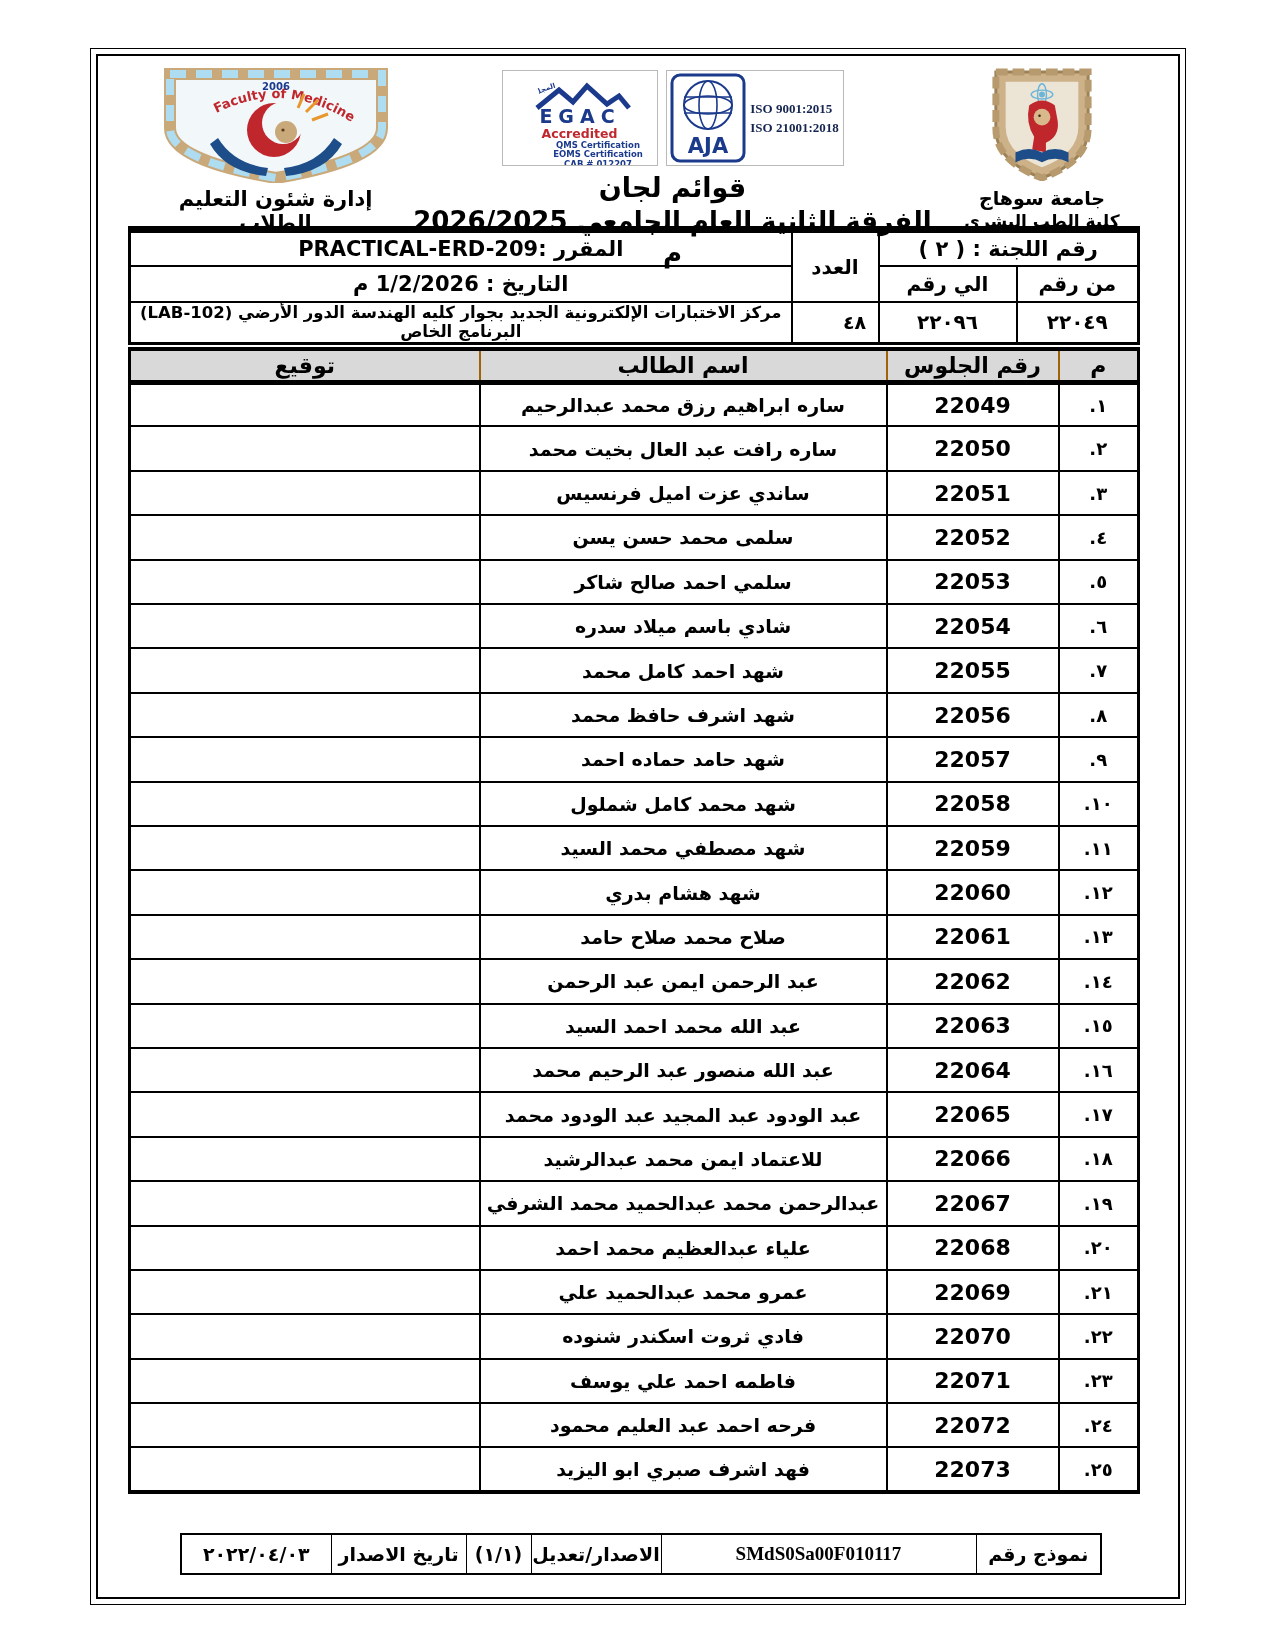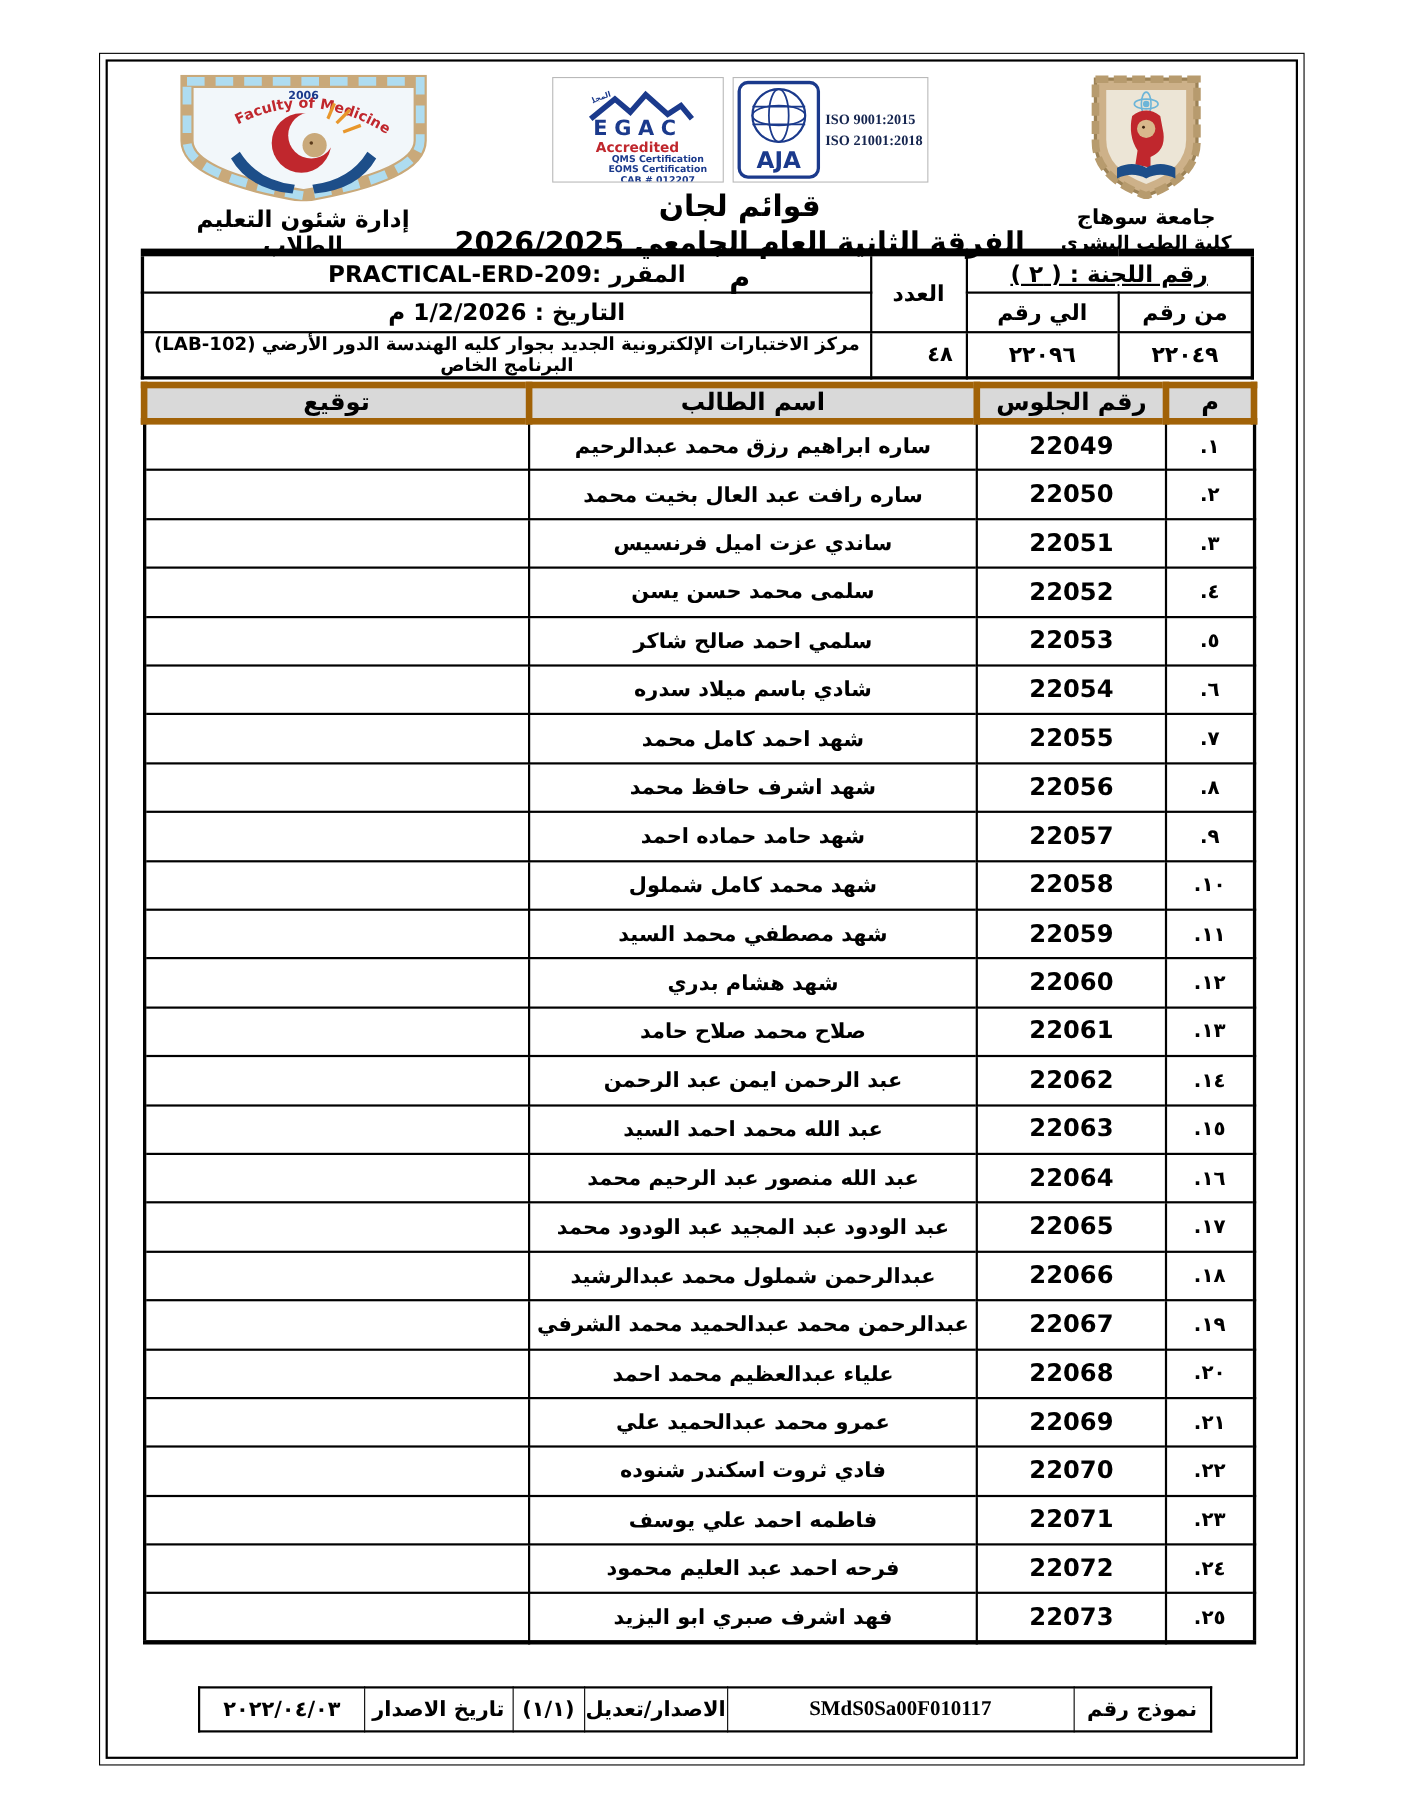--- a/index.html
+++ b/index.html
@@ -35,31 +35,31 @@
   .title-1 { font-size:27px; font-weight:bold; line-height:1.25; }
   .title-2 { font-size:26px; font-weight:bold; line-height:1.25; }
   .univ-block { width:200px; text-align:center; }
   .univ-name { font-size:19px; font-weight:bold; margin-top:2px; direction:rtl; line-height:1.25;}
   .college-name { font-size:17px; font-weight:bold; direction:rtl; line-height:1.2; }
   
   table { border-collapse:collapse; direction:rtl; table-layout:fixed; }
   .info-table, .students-table { width:1009px; margin-left:30px; }
   .info-table { margin-top:2px; border:3px solid #000; border-top:7px solid #000; }
   .info-table td { border:2px solid #000; text-align:center; font-weight:bold; }
-  .cell-committee { font-size:21px; height:36px;text-decoration:underline; }
+  .cell-committee { font-size:21px; height:36px; }
   .cell-count-label { font-size:20px; }
   .cell-course { font-size:21px; }
   .cell-fromto { font-size:20px; height:36px; }
   .cell-date { font-size:21px; }
   .cell-range-val { font-size:20px; height:34px; }
   .cell-count-val { font-size:19px;padding-left:39px; }
   .cell-location { font-size:16.5px; line-height:1.2; }
   .students-table { margin-top:2px; border:3px solid #000; border-bottom:4px solid #000; }
   .students-table thead tr { background:#d9d9d9; border-top:4px solid #000; border-bottom:5px solid #000; }
-  .students-table th { border:6px solid #a16207; font-size:22px; font-weight:bold; height:33px; }
+  .students-table th { border:2px solid #a16207; font-size:22px; font-weight:bold; height:33px; }
   .students-table td { border:2px solid #000; text-align:center; font-weight:bold; height:44.4px; }
   .c-idx { font-size:18px; }
   .c-seat { font-size:22px; }
   .c-name { font-size:19px; }
   
   .footer-table { position:absolute; bottom:22px; left:82px; width:920px;
     border:2px solid #000; }
   .footer-table td { border:1.5px solid #000; text-align:center; font-weight:bold;
     font-size:19px; height:40px; }
   .f-form-val { font-family:"Liberation Serif", serif; font-size:21px; }
@@ -318,21 +318,21 @@
     <tr>
       <td class="c-idx">١٧.</td>
       <td class="c-seat">22065</td>
       <td class="c-name">عبد الودود عبد المجيد عبد الودود محمد</td>
       <td class="c-sign"></td>
     </tr>
 
     <tr>
       <td class="c-idx">١٨.</td>
       <td class="c-seat">22066</td>
-      <td class="c-name">عبدالرحمن شملول محمد عبدالرشيد</td>
+      <td class="c-name">للاعتماد ايمن محمد عبدالرشيد</td>
       <td class="c-sign"></td>
     </tr>
 
     <tr>
       <td class="c-idx">١٩.</td>
       <td class="c-seat">22067</td>
       <td class="c-name">عبدالرحمن محمد عبدالحميد محمد الشرفي</td>
       <td class="c-sign"></td>
     </tr>
 

